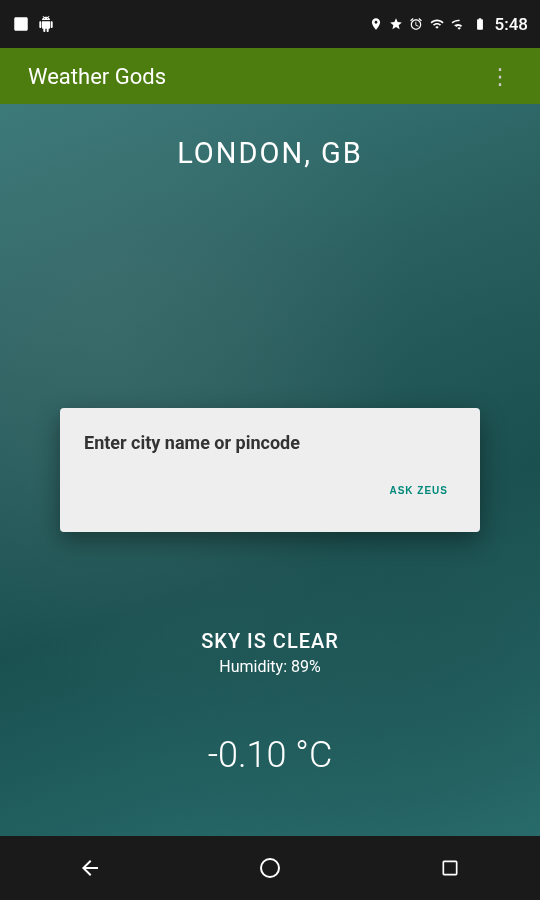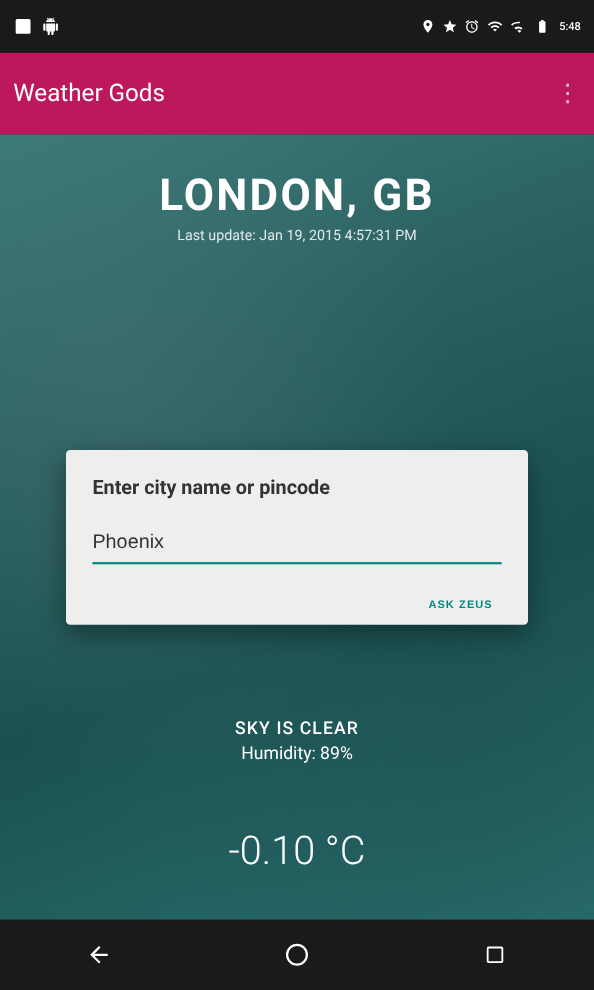--- a/index.html
+++ b/index.html
@@ -34,34 +34,34 @@
 
     .status-bar-right {
       display: flex;
       align-items: center;
       gap: 6px;
       font-size: 14px;
       color: #fff;
     }
 
     .status-time {
-      font-size: 10px;
+      font-size: 17px;
       color: #fff;
       font-weight: 500;
     }
 
     
     .app-bar {
       width: 100%;
-      height: 74px;
-      background: #be185d;
+      height: 56px;
+      background: #4d7c0f;
       display: flex;
       align-items: center;
       justify-content: space-between;
-      padding: 0 12px;
+      padding: 0 28px;
       position: relative;
       z-index: 10;
     }
 
     .app-title {
       font-size: 22px;
       color: #fff;
       font-weight: 400;
     }
 
@@ -90,23 +90,23 @@
       position: absolute;
       inset: 0;
       background:
         radial-gradient(ellipse at 20% 30%, rgba(80,120,120,0.4) 0%, transparent 50%),
         radial-gradient(ellipse at 80% 70%, rgba(30,80,80,0.5) 0%, transparent 50%),
         radial-gradient(ellipse at 50% 50%, rgba(50,100,100,0.2) 0%, transparent 70%);
       pointer-events: none;
     }
 
     .city-name {
-      font-size: 40px;
-      color: #fff;
-      font-weight: 700;
+      font-size: 29px;
+      color: #fff;
+      font-weight: 400;
       margin-top: 32px;
       letter-spacing: 2px;
       text-align: center;
       z-index: 1;
     }
 
     .last-update {
       font-size: 13px;
       color: rgba(255,255,255,0.85);
       margin-top: 6px;
@@ -120,21 +120,21 @@
       display: flex;
       align-items: center;
       justify-content: center;
       z-index: 5;
     }
 
     .dialog {
       width: 420px;
       background: #eeeeee;
       border-radius: 4px;
-      padding: 24px 24px 4px 24px;
+      padding: 24px 24px 28px 24px;
       box-shadow: 0 8px 24px rgba(0,0,0,0.4);
     }
 
     .dialog-title {
       font-size: 18px;
       color: #333;
       font-weight: 700;
       margin-bottom: 24px;
     }
 
@@ -174,21 +174,21 @@
       bottom: 160px;
       left: 0;
       right: 0;
       display: flex;
       flex-direction: column;
       align-items: center;
       z-index: 1;
     }
 
     .sky-status {
-      font-size: 16px;
+      font-size: 20px;
       color: #fff;
       font-weight: 500;
       letter-spacing: 1px;
     }
 
     .humidity {
       font-size: 16px;
       color: #fff;
       margin-top: 4px;
     }
@@ -282,26 +282,24 @@
   </div>
 </div>
 
 <div class="app-bar">
   <span class="app-title">Weather Gods</span>
   <span class="more-icon">⋮</span>
 </div>
 
 <div class="background-content">
   <div class="city-name">LONDON, GB</div>
-  <div class="last-update">Last update: Jan 19, 2015 4:57:31 PM</div>
 
   <div class="dialog-overlay">
     <div class="dialog">
       <div class="dialog-title">Enter city name or pincode</div>
-      <input class="dialog-input" type="text" value="Phoenix" placeholder="City name or pincode" style="">
       <div class="dialog-actions">
         <button class="ask-zeus-btn">ASK ZEUS</button>
       </div>
     </div>
   </div>
 
   <div class="weather-info">
     <div class="sky-status">SKY IS CLEAR</div>
     <div class="humidity">Humidity: 89%</div>
   </div>

